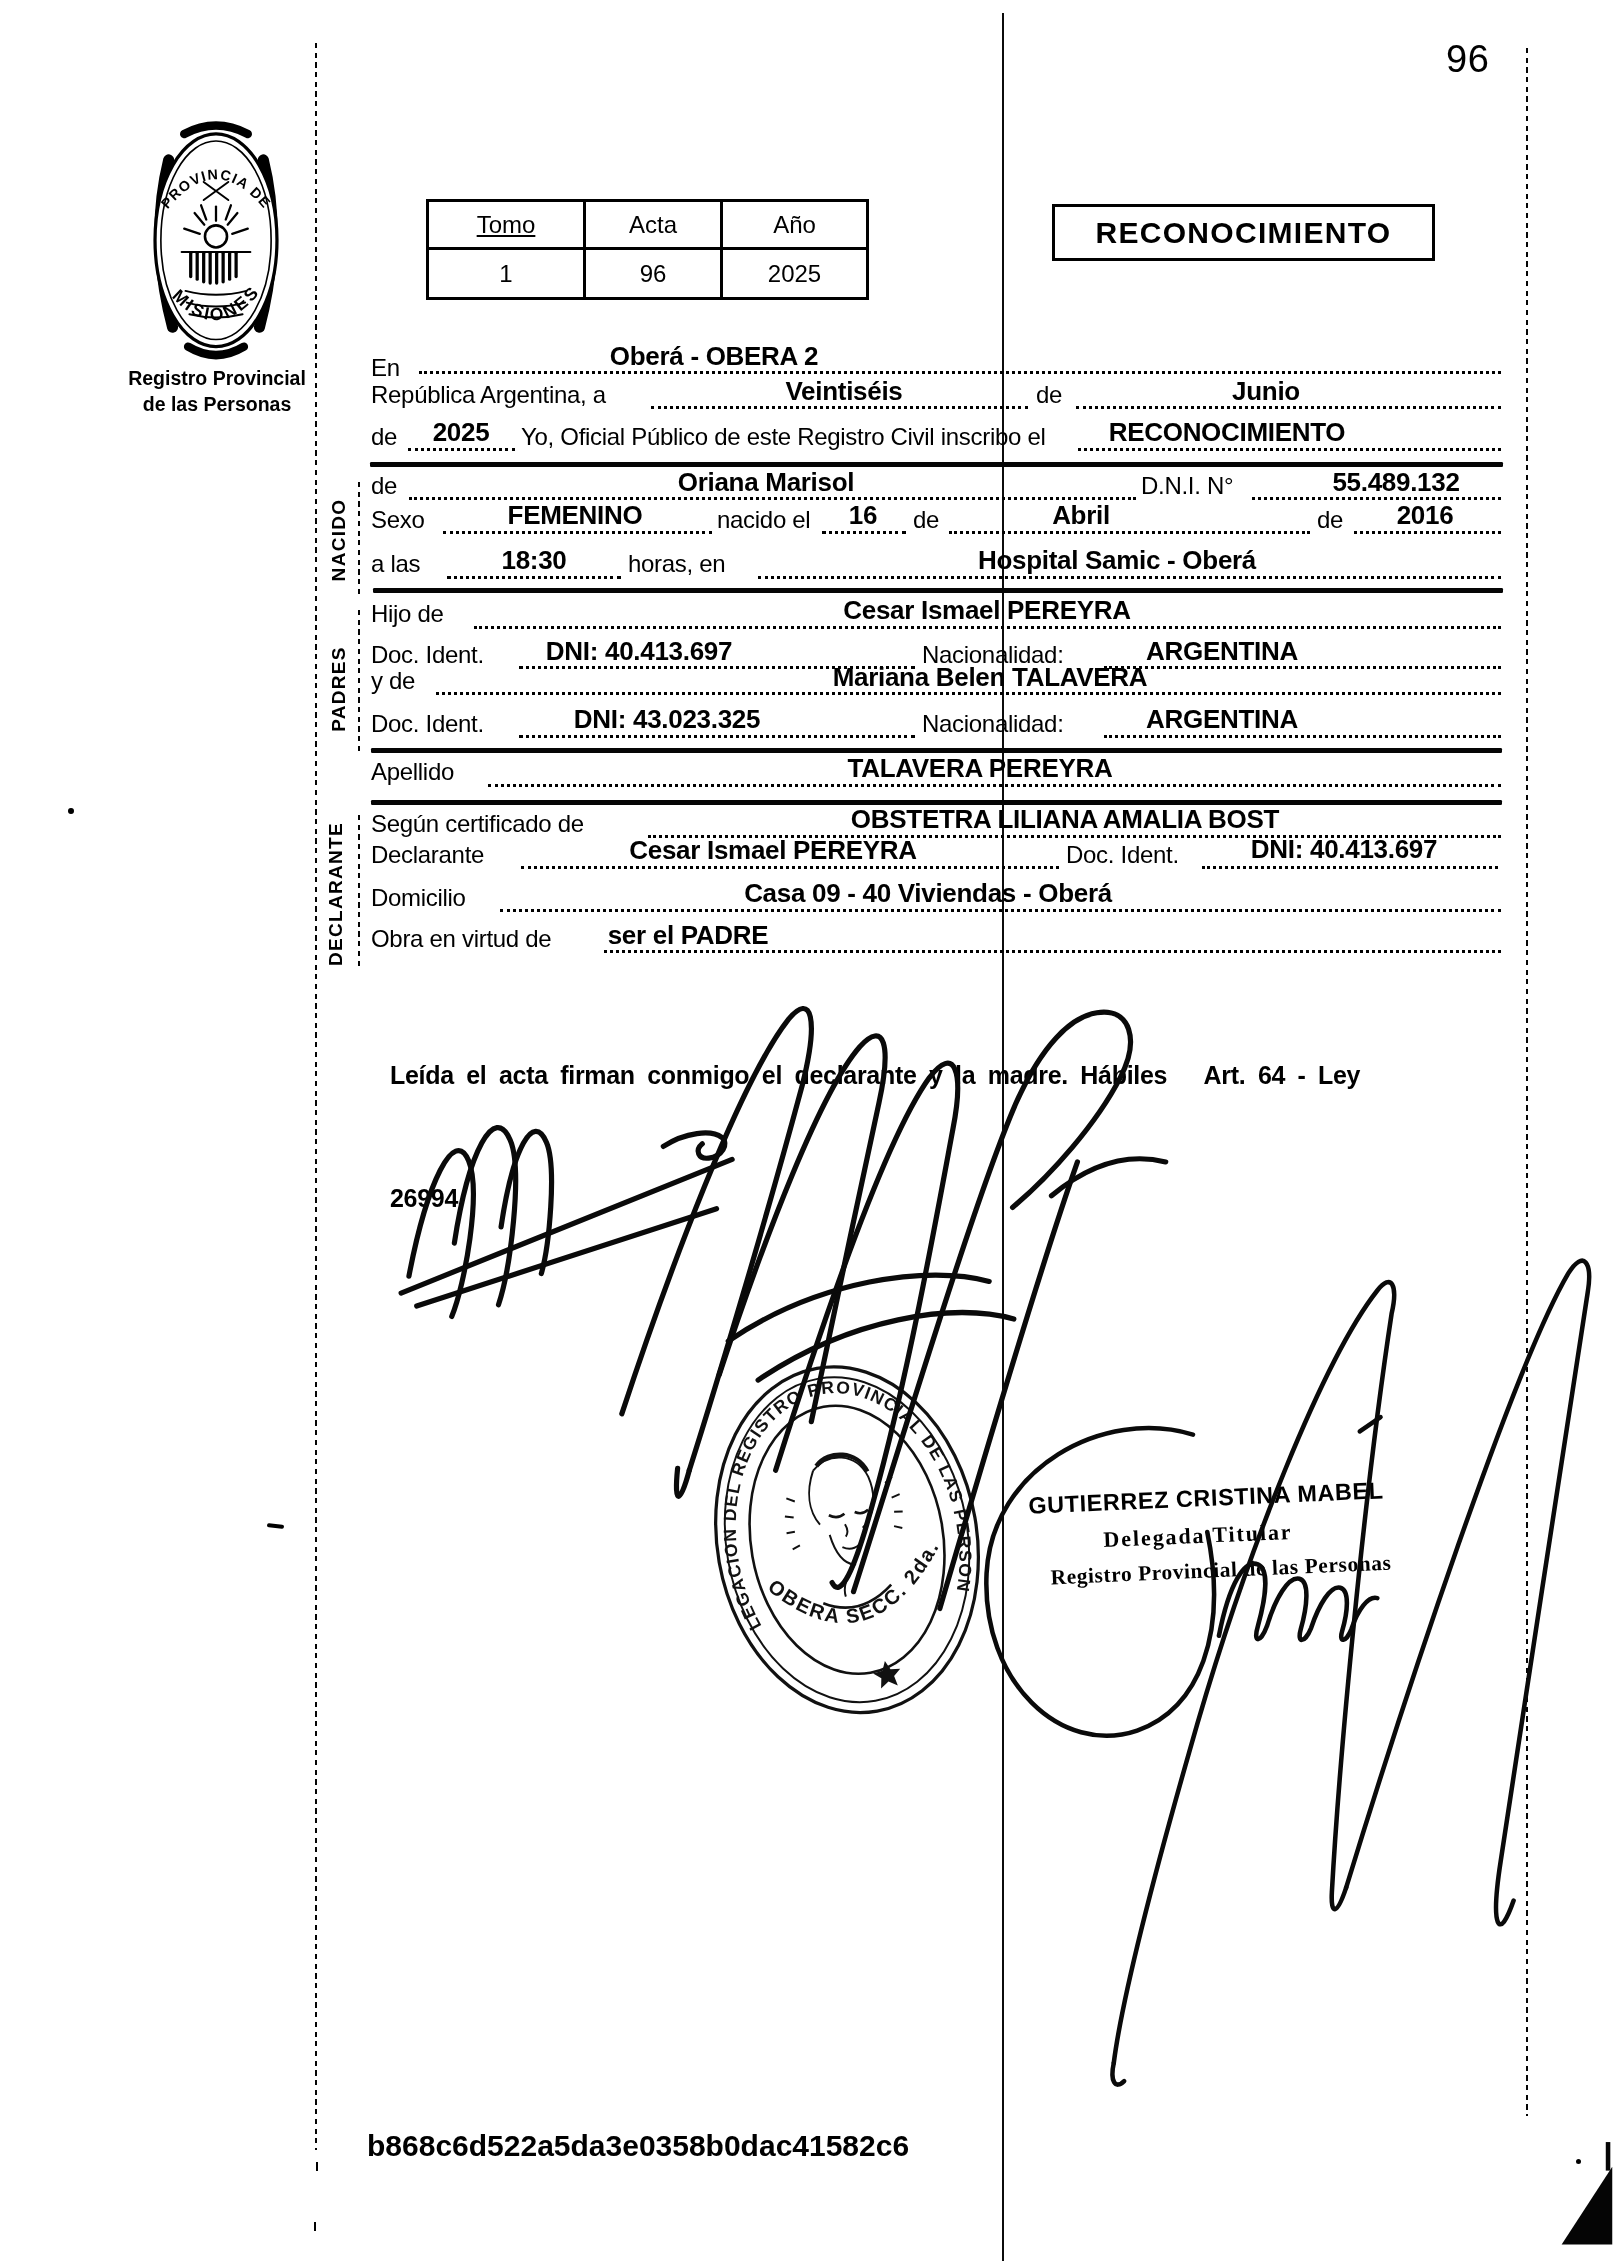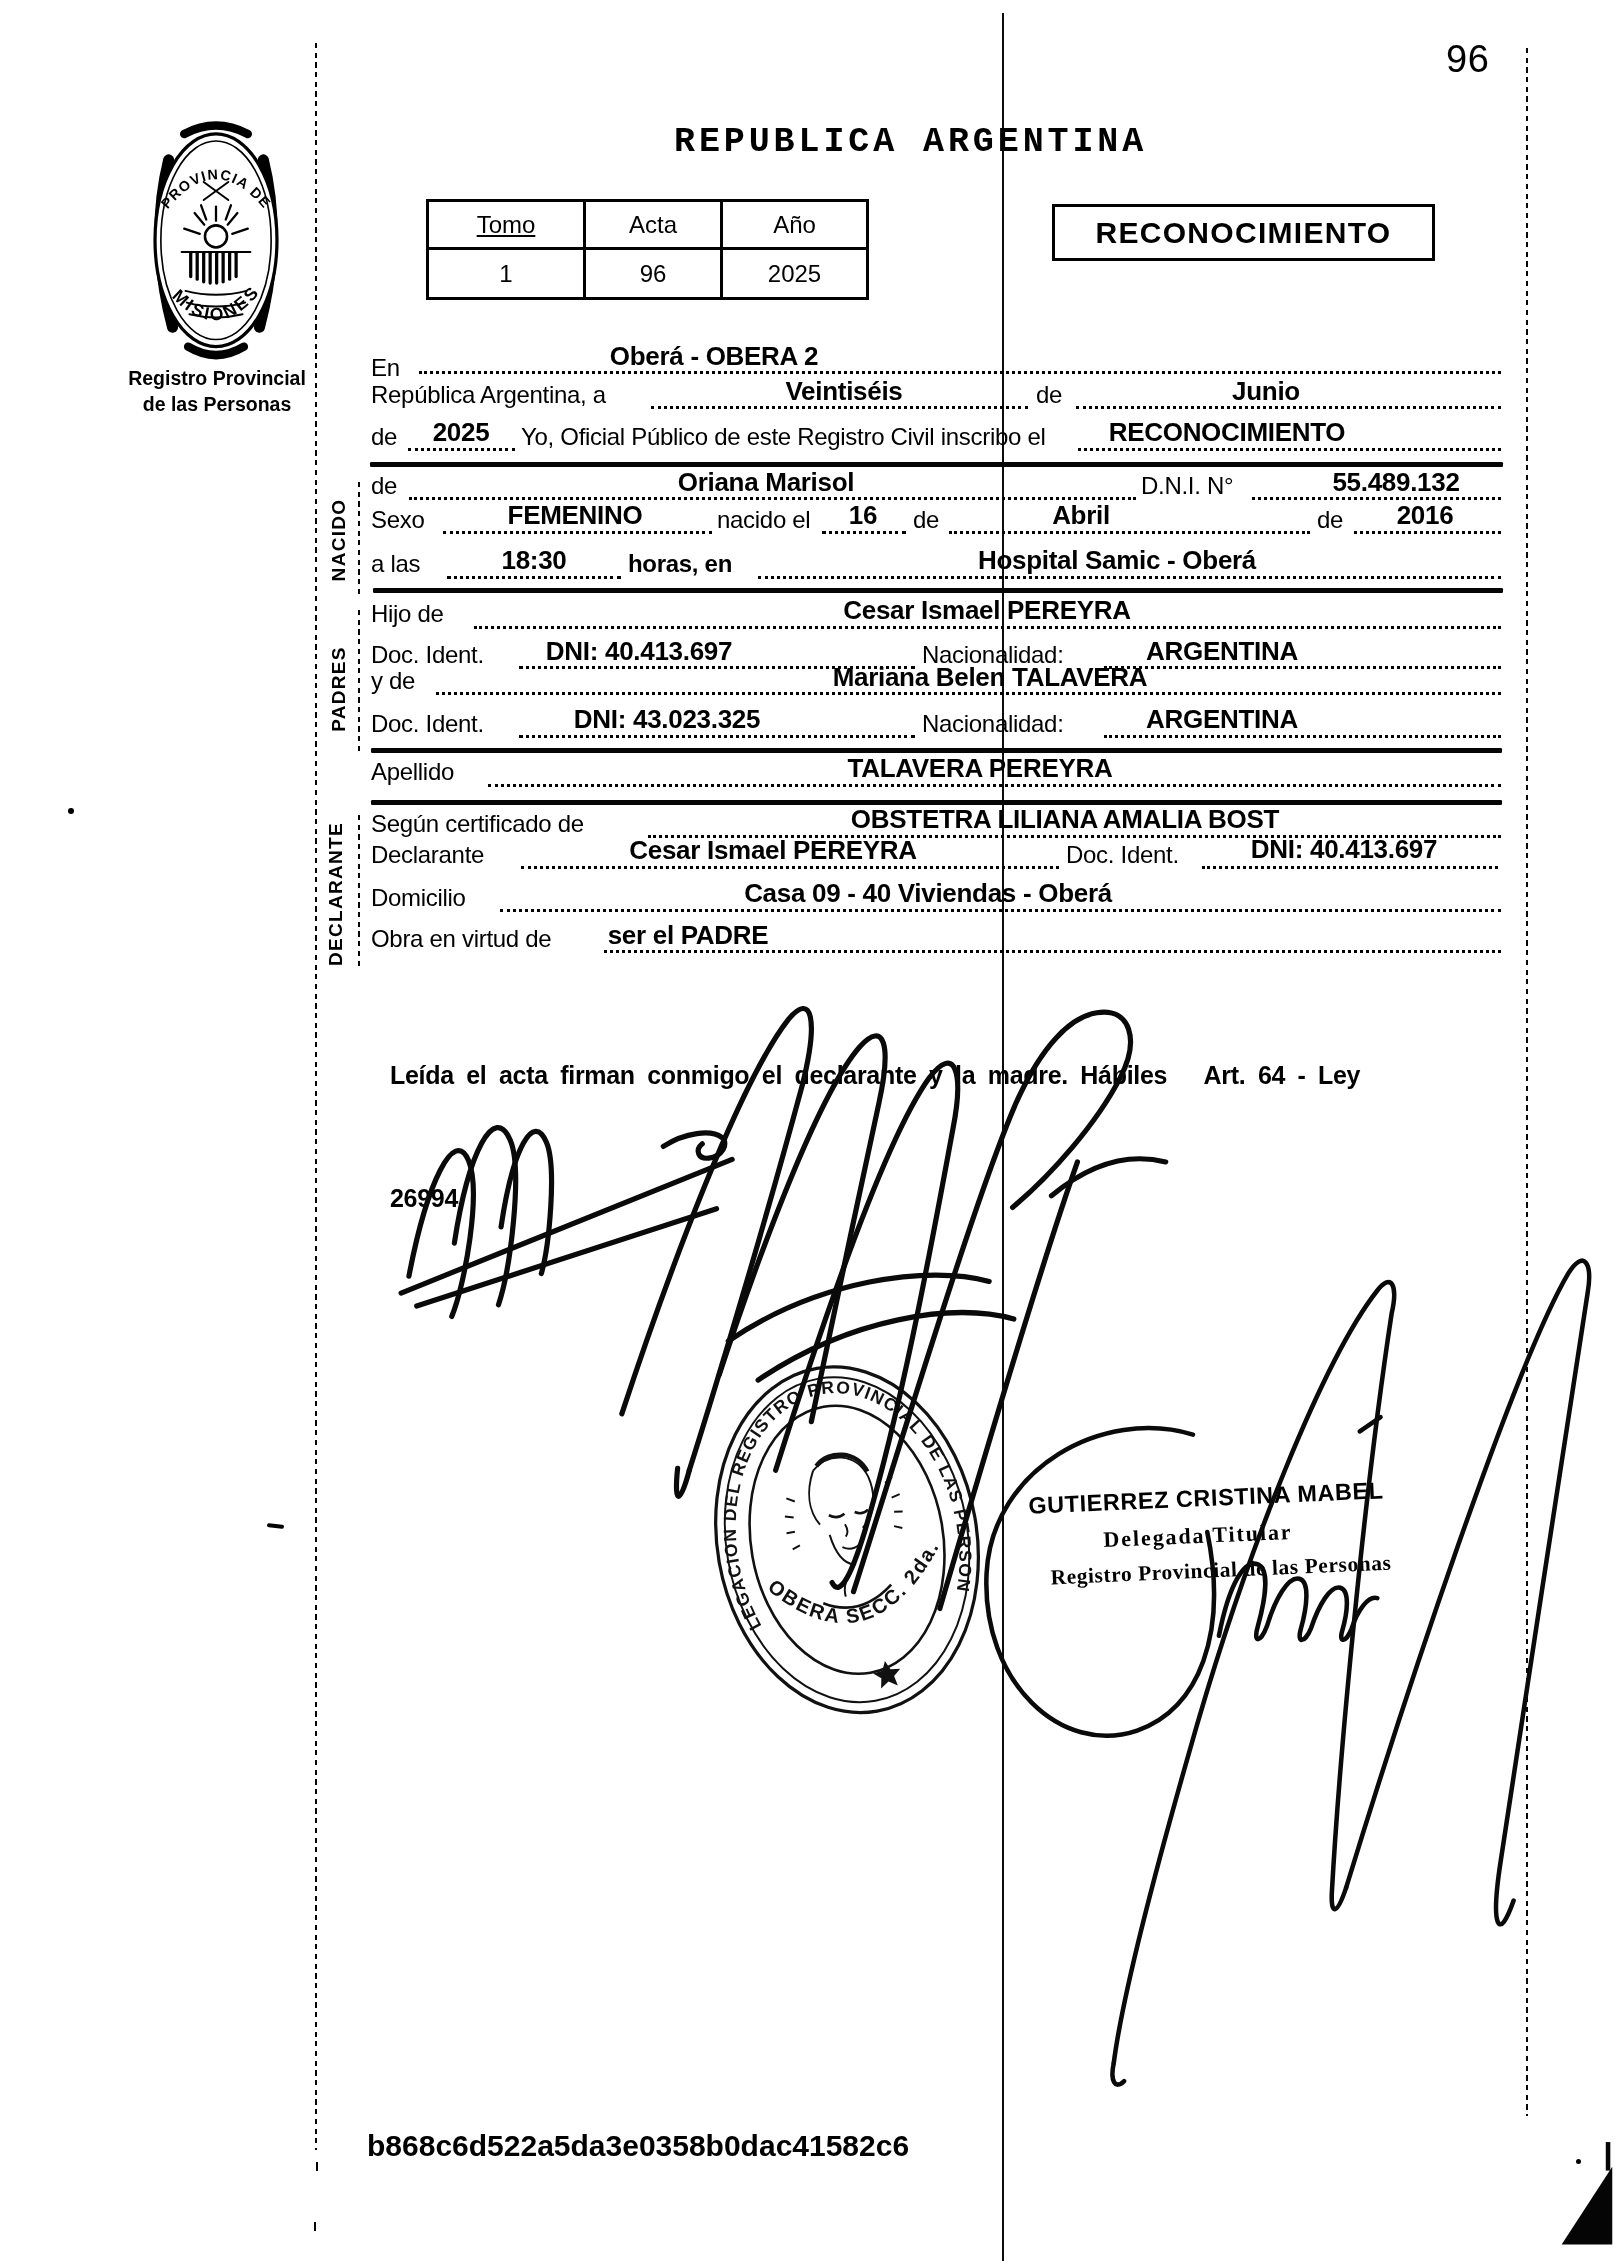--- a/index.html
+++ b/index.html
@@ -100,21 +100,20 @@
     </text>
     <text font-family="Liberation Sans, sans-serif" font-size="27" font-weight="700" letter-spacing="4" fill="#000">
       <textPath href="#embBot" startOffset="50%" text-anchor="middle">MISIONES</textPath>
     </text>
   </svg>
   <div class="orgname txt" style="left:126px;top:365px;">
     <div>Registro Provincial</div>
     <div>de las Personas</div>
   </div>
 
-  <div class="title txt" style="left:674px;top:122px;">REPUBLICA ARGENTINA</div>
 
   <table class="acta txt" style="left:426px;top:199px;width:431px;">
     <tbody>
         <tr>
       <td style="width:154px;height:45px;text-decoration:underline;">Tomo</td>
       <td style="width:134px;">Acta</td>
       <td style="width:143px;">Año</td>
     </tr>
     <tr>
       <td style="height:47px;">1</td>
@@ -165,21 +164,21 @@
   <span class="lbl txt" style="left:913px;top:508px;">de</span>
   <div class="dots" style="left:949px;top:531px;width:361px;"></div>
   <span class="val txt" style="left:1081px;top:502px;">Abril</span>
   <span class="lbl txt" style="left:1317px;top:508px;">de</span>
   <div class="dots" style="left:1354px;top:531px;width:147px;"></div>
   <span class="val txt" style="left:1425px;top:502px;">2016</span>
 
   <span class="lbl txt" style="left:371px;top:552px;">a las</span>
   <div class="dots" style="left:447px;top:576px;width:174px;"></div>
   <span class="val txt" style="left:534px;top:547px;">18:30</span>
-  <span class="lbl txt" style="left:628px;top:552px;font-weight:bold;">horas, en</span>
+  <span class="lbl txt" style="left:628px;top:552px;">horas, en</span>
   <div class="dots" style="left:758px;top:576px;width:743px;"></div>
   <span class="val txt" style="left:1117px;top:547px;">Hospital Samic - Oberá</span>
   <div class="hsep" style="left:373px;top:588px;width:1130px;"></div>
 
   <span class="lbl txt" style="left:371px;top:602px;">Hijo de</span>
   <div class="dots" style="left:474px;top:626px;width:1027px;"></div>
   <span class="val txt" style="left:987px;top:597px;">Cesar Ismael PEREYRA</span>
 
   <span class="lbl txt" style="left:371px;top:643px;">Doc. Ident.</span>
   <div class="dots" style="left:519px;top:666px;width:396px;"></div>

